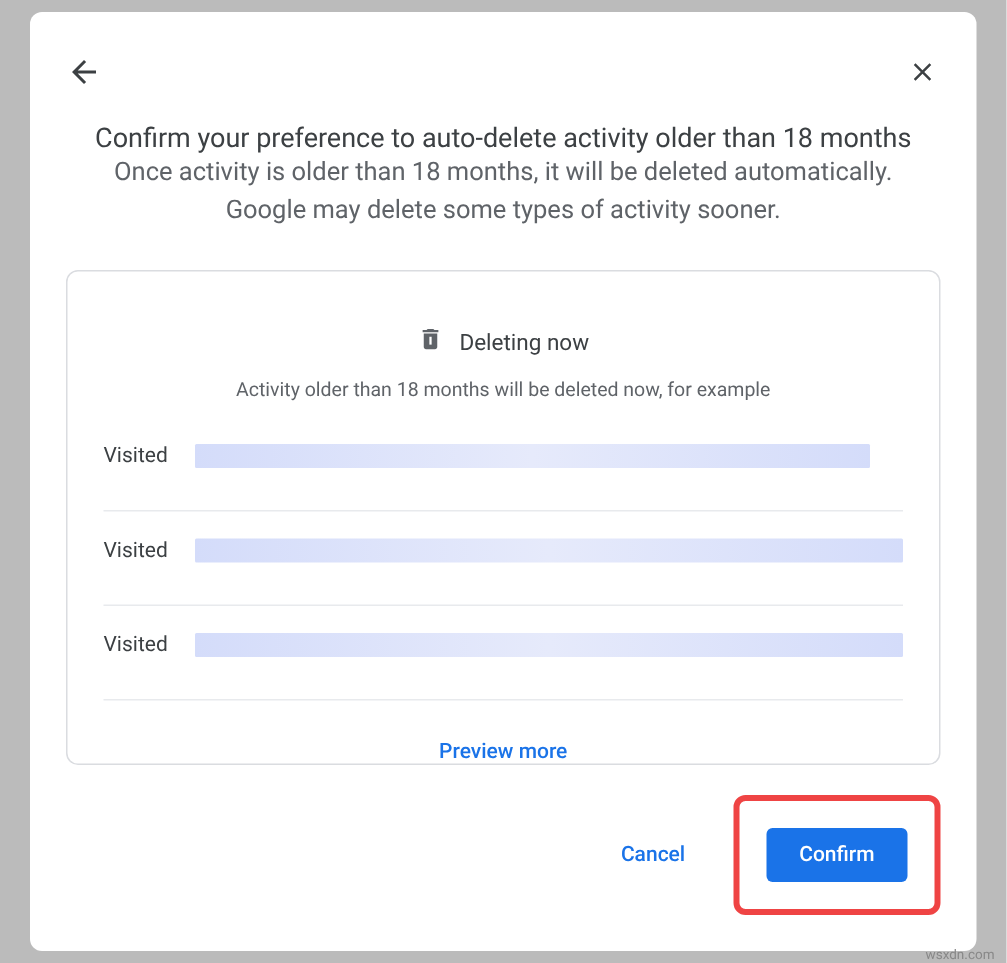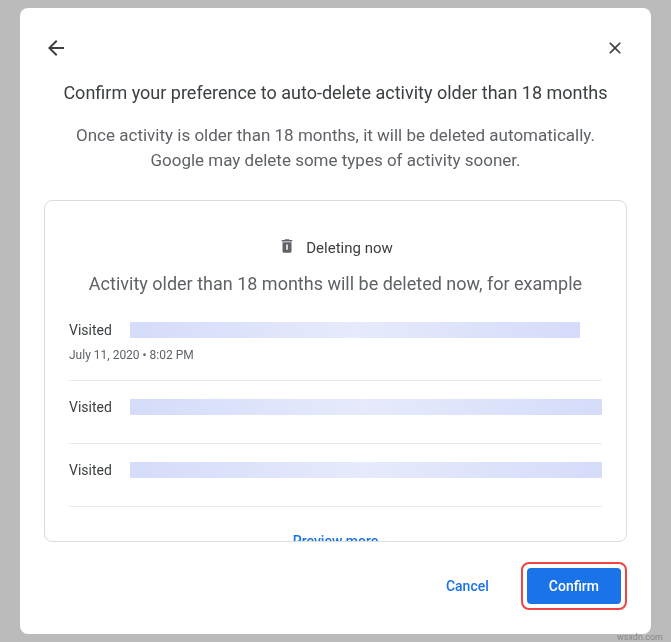--- a/index.html
+++ b/index.html
@@ -40,21 +40,20 @@
       color: #3c4043;
       display: flex;
       align-items: center;
       justify-content: center;
     }
     .title {
       text-align: center;
       font-size: 18px;
       color: #3c4043;
       font-weight: 400;
-      margin-bottom: 20px;
     }
     .subtitle {
       text-align: center;
       font-size: 17px;
       color: #5f6368;
       line-height: 1.45;
       margin-bottom: 28px;
       padding: 0 10px;
     }
     .card {
@@ -72,21 +71,21 @@
       color: #3c4043;
       font-size: 15px;
       margin-bottom: 14px;
     }
     .delete-icon {
       color: #5f6368;
     }
     .card-sub {
       text-align: center;
       color: #5f6368;
-      font-size: 18px;
+      font-size: 13px;
       margin-bottom: 28px;
     }
     .activity-item {
       padding-bottom: 18px;
       border-bottom: 1px solid #e8eaed;
       margin-bottom: 18px;
     }
     .activity-title-row {
       display: flex;
       align-items: flex-end;
@@ -126,23 +125,23 @@
       background: transparent;
       border: none;
       color: #1a73e8;
       font-size: 14px;
       font-weight: 500;
       padding: 9px 20px;
       cursor: pointer;
       border-radius: 4px;
     }
     .confirm-wrap {
-      border: 2px solid #ef4444;
+      border: 4px solid #ef4444;
       border-radius: 8px;
-      padding: 4px;
+      padding: 18px;
     }
     .btn-confirm {
       background: #1a73e8;
       color: #fff;
       border: none;
       font-size: 14px;
       font-weight: 500;
       padding: 10px 22px;
       cursor: pointer;
       border-radius: 4px;
@@ -185,21 +184,20 @@
       </span>
       <span>Deleting now</span>
     </div>
     <div class="card-sub">Activity older than 18 months will be deleted now, for example</div>
 
     <div class="activity-item">
       <div class="activity-title-row">
         <span class="activity-label">Visited</span>
         <span class="redacted" style="width:450px"></span>
       </div>
-      <div class="activity-time">July 11, 2020 • 8:02 PM</div>
     </div>
 
     <div class="activity-item">
       <div class="activity-title-row">
         <span class="activity-label">Visited</span>
         <span class="redacted" style="flex:1"></span>
       </div>
     </div>
 
     <div class="activity-item">

